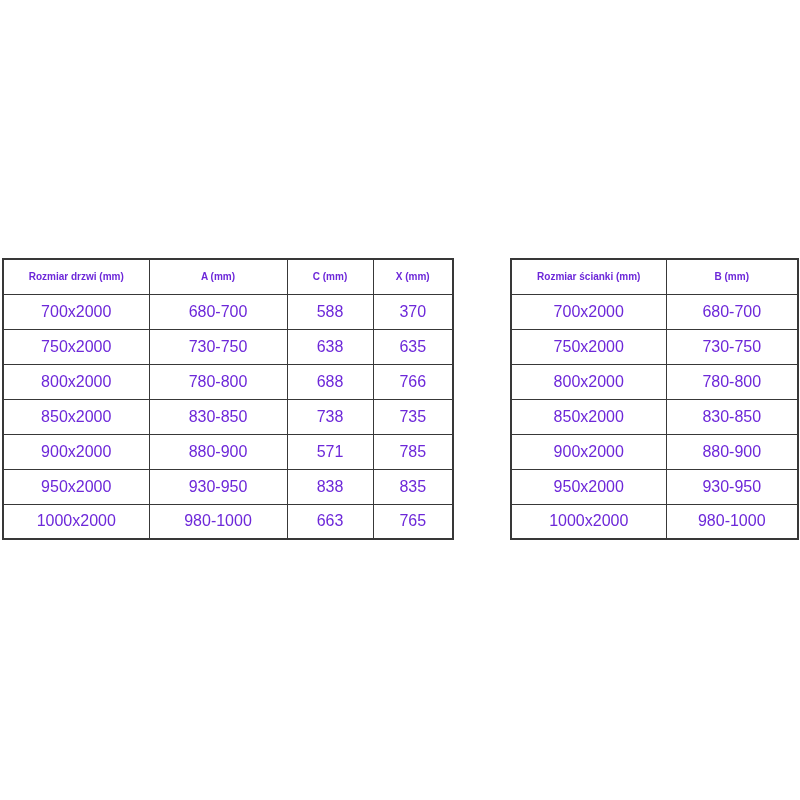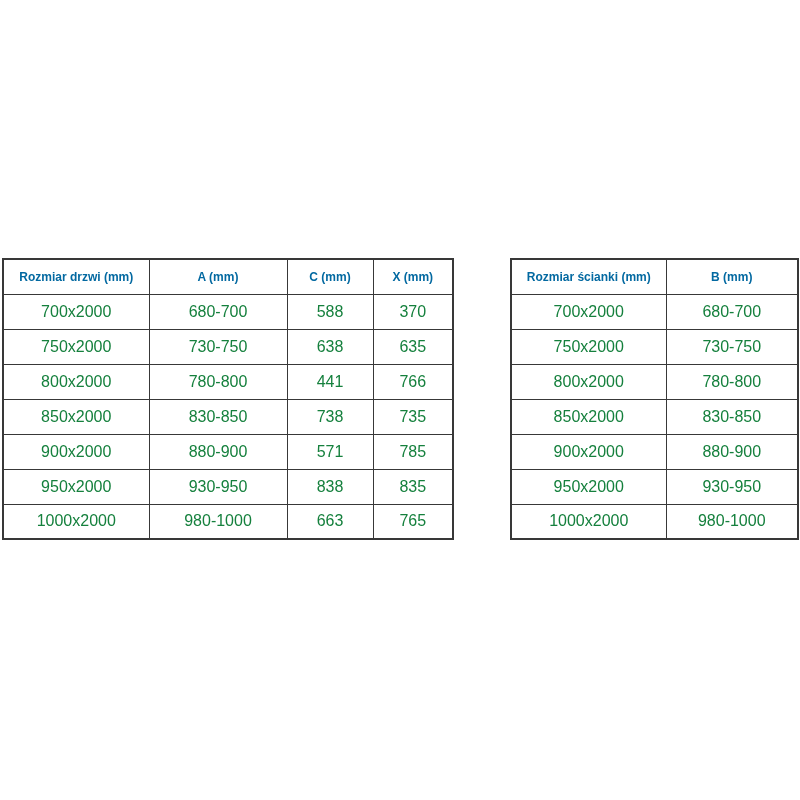--- a/index.html
+++ b/index.html
@@ -38,29 +38,29 @@
   .spec-table th,
   .spec-table td {
     border: 1px solid #383838;
     text-align: center;
     vertical-align: middle;
     padding: 0 2px;
     white-space: nowrap;
     overflow: hidden;
   }
   .spec-table th {
-    font-size: 12px;
+    font-size: 10px;
     font-weight: bold;
-    color: #0369a1;
+    color: #6d28d9;
     margin-left: 44px;
   }
   .spec-table td {
     font-size: 16px;
     font-weight: normal;
-    color: #15803d;
+    color: #6d28d9;
   }
 </style>
 </head>
 <body>
 
 <table class="spec-table" id="door-table">
   <colgroup>
     <col style="width:146px">
     <col style="width:138px">
     <col style="width:86px">
@@ -83,21 +83,21 @@
     </tr>
     <tr>
       <td>750x2000</td>
       <td>730-750</td>
       <td>638</td>
       <td>635</td>
     </tr>
     <tr>
       <td>800x2000</td>
       <td>780-800</td>
-      <td>441</td>
+      <td>688</td>
       <td>766</td>
     </tr>
     <tr>
       <td>850x2000</td>
       <td>830-850</td>
       <td>738</td>
       <td>735</td>
     </tr>
     <tr>
       <td>900x2000</td>

